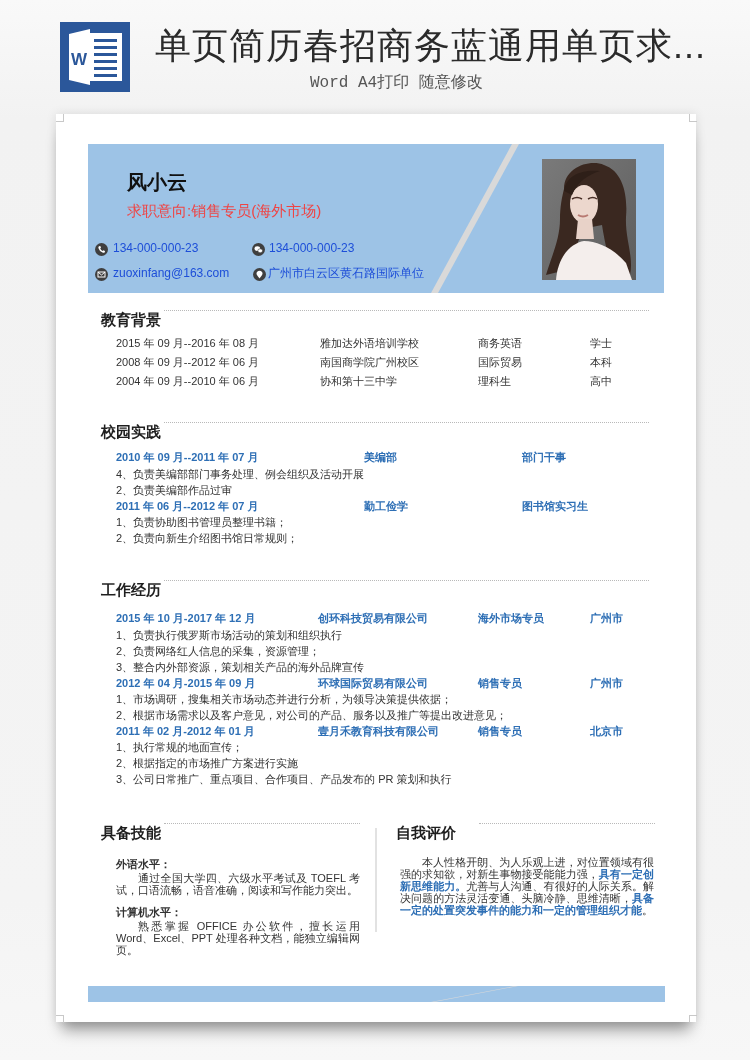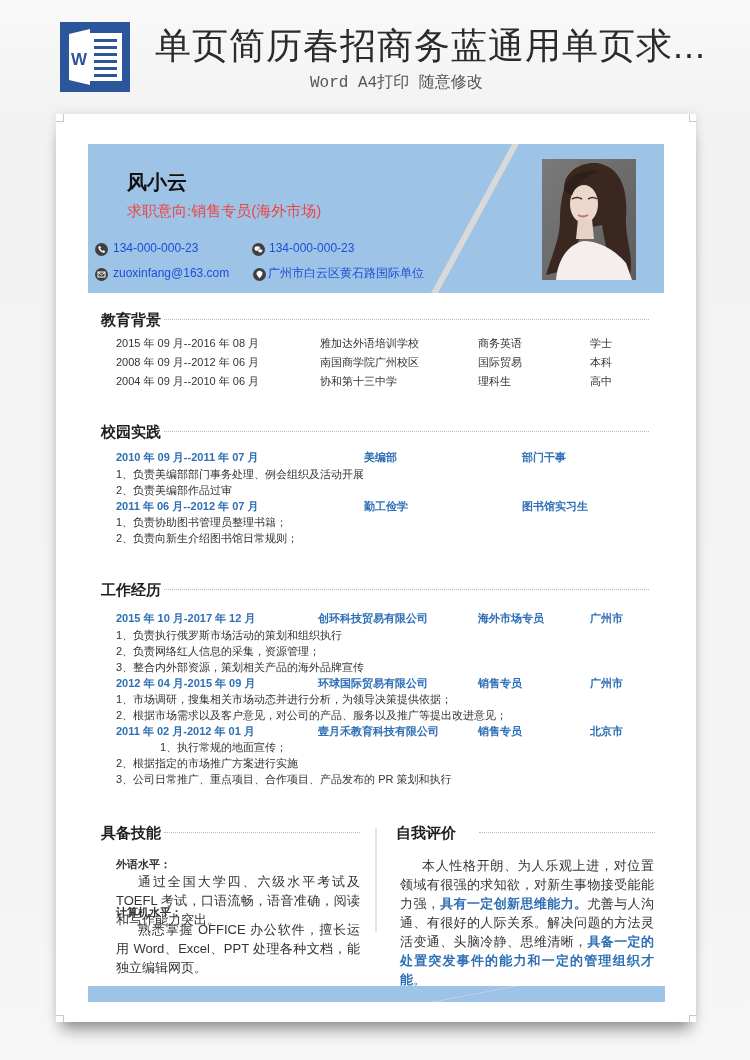--- a/index.html
+++ b/index.html
@@ -22,29 +22,29 @@
   .crop { width: 7px; height: 7px; border-color: #c8c8c8; border-style: solid; border-width: 0; }
   
   .band { left: 88px; top: 144px; width: 576px; height: 149px; background: #9dc3e6; overflow: hidden; }
   .band-stripe { position: absolute; left: 0; top: 0; width: 576px; height: 149px; }
   .photo { position: absolute; left: 454px; top: 15px; width: 94px; height: 121px; }
   .name { left: 127px; top: 169px; font-size: 20px; font-weight: bold; color: #111; line-height: 26px; }
   .intent { left: 127px; top: 201px; font-size: 15px; color: #ef4444; line-height: 20px; }
   .contact { font-size: 12px; color: #1d4ed8; line-height: 16px; white-space: nowrap; }
   .cicon { width: 13px; height: 13px; }
   
-  .sec-head { display: flex; align-items: center; height: 18px; }
+  .sec-head { display: flex; align-items: flex-start; height: 18px; }
   .sec-title { font-size: 15px; font-weight: bold; color: #1f1f1f; white-space: nowrap; line-height: 18px; }
   .sec-dots { flex: 1; border-top: 1px dotted #b9b9b9; margin-left: 3px; margin-top: -1px; }
   .row { height: 16px; font-size: 11px; line-height: 16px; white-space: nowrap; }
   .row > span { position: absolute; top: 0; }
   .blue { color: #2e6fb5; font-weight: bold; }
   .item { font-size: 11px; line-height: 16px; white-space: nowrap; color: #333; }
   .divider { left: 375px; top: 828px; width: 2px; height: 104px; background: #e2e2e2; }
-  .para { font-size: 13px; line-height: 19px; text-align: justify; color: #333; }
+  .para { font-size: 11px; line-height: 12px; text-align: justify; color: #333; }
   .para.indent { text-indent: 22px; }
   .hl { color: #2e6fb5; font-weight: bold; }
   .footer-band { left: 88px; top: 986px; width: 577px; height: 16px; background: #9dc3e6; overflow: hidden; }
 </style>
 </head>
 <body>
 
 <div class="abs word-icon">
   <svg width="70" height="70" viewBox="0 0 70 70">
     <rect x="0" y="0" width="70" height="70" fill="#2b579a"></rect>
@@ -154,21 +154,21 @@
 
 <div class="abs sec-head" style="left:101px;top:423px;width:548px;">
   <span class="sec-title">校园实践</span>
   <span class="sec-dots"></span>
 </div>
 <div class="abs row blue" style="left:116px;top:449px;width:520px;">
   <span style="left:0">2010 年 09 月--2011 年 07 月</span>
   <span style="left:248px">美编部</span>
   <span style="left:406px">部门干事</span>
 </div>
-<div class="abs item" style="left:116px;top:466px;">1、负责美编部部门事务处理、例会组织及活动开展</div>
+<div class="abs item" style="left:116px;top:466px;">4、负责美编部部门事务处理、例会组织及活动开展</div>
 <div class="abs item" style="left:116px;top:482px;">2、负责美编部作品过审</div>
 <div class="abs row blue" style="left:116px;top:498px;width:520px;">
   <span style="left:0">2011 年 06 月--2012 年 07 月</span>
   <span style="left:248px">勤工俭学</span>
   <span style="left:406px">图书馆实习生</span>
 </div>
 <div class="abs item" style="left:116px;top:514px;">1、负责协助图书管理员整理书籍；</div>
 <div class="abs item" style="left:116px;top:530px;">2、负责向新生介绍图书馆日常规则；</div>
 
 <div class="abs sec-head" style="left:101px;top:581px;width:548px;">
@@ -194,21 +194,21 @@
 </div>
 <div class="abs item" style="left:116px;top:691px;">1、市场调研，搜集相关市场动态并进行分析，为领导决策提供依据；</div>
 <div class="abs item" style="left:116px;top:707px;">2、根据市场需求以及客户意见，对公司的产品、服务以及推广等提出改进意见；</div>
 
 <div class="abs row blue" style="left:116px;top:723px;width:520px;">
   <span style="left:0">2011 年 02 月-2012 年 01 月</span>
   <span style="left:202px">壹月禾教育科技有限公司</span>
   <span style="left:362px">销售专员</span>
   <span style="left:474px">北京市</span>
 </div>
-<div class="abs item" style="left:116px;top:739px;margin-left:44px;">1、执行常规的地面宣传；</div>
+<div class="abs item" style="left:116px;top:739px;">1、执行常规的地面宣传；</div>
 <div class="abs item" style="left:116px;top:755px;">2、根据指定的市场推广方案进行实施</div>
 <div class="abs item" style="left:116px;top:771px;">3、公司日常推广、重点项目、合作项目、产品发布的 PR 策划和执行</div>
 
 <div class="abs sec-head" style="left:101px;top:824px;width:259px;">
   <span class="sec-title">具备技能</span>
   <span class="sec-dots"></span>
 </div>
 <div class="abs item blue" style="left:116px;top:856px;">外语水平：</div>
 <div class="abs para indent" style="left:116px;top:872px;width:244px;">通过全国大学四、六级水平考试及 TOEFL 考试，口语流畅，语音准确，阅读和写作能力突出。</div>
 <div class="abs item blue" style="left:116px;top:904px;">计算机水平：</div>

